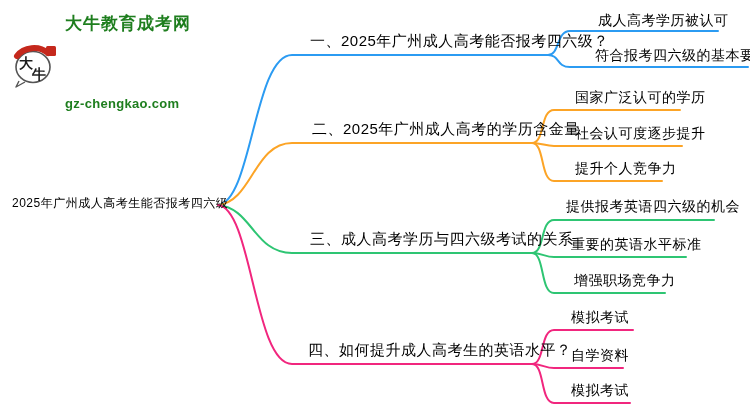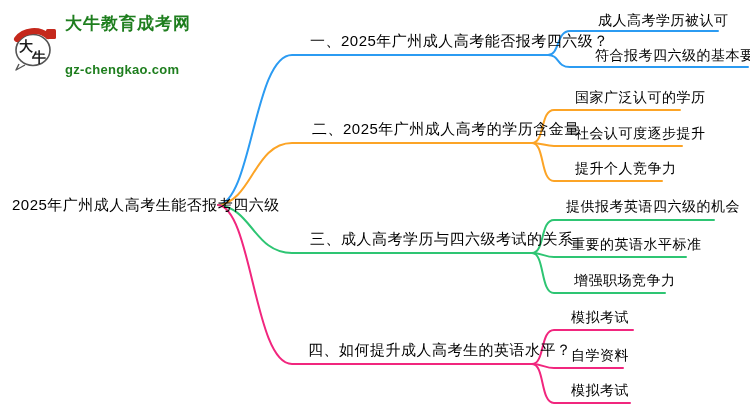--- a/index.html
+++ b/index.html
@@ -7,32 +7,32 @@
     width:750px;height:410px;position:relative;overflow:hidden;
     background:#ffffff;
     font-family:"Liberation Sans","DejaVu Sans",sans-serif;
   }
   .canvas{position:absolute;inset:0;}
   svg.wires{position:absolute;left:0;top:0;pointer-events:none;}
   .node{
     position:absolute;white-space:nowrap;color:#000000;
     line-height:1.25;letter-spacing:0.5px;
   }
-  .root-node{font-size:15px;font-weight:500;text-align:right;}
+  .root-node{font-size:12px;font-weight:500;text-align:right;}
   .topic-node{font-size:15px;font-weight:500;}
   .child-node{font-size:14px;font-weight:400;}
   .logo{
     position:absolute;left:12px;top:14px;display:flex;align-items:center;gap:6px;
   }
   .logo-text{display:flex;flex-direction:column;gap:28px;}
   .logo-title{
     font-size:17px;font-weight:bold;color:#1E7E1E;letter-spacing:1px;line-height:1.15;
   }
   .logo-url{
-    font-size:13px;font-weight:bold;color:#1E7E1E;letter-spacing:0.3px;line-height:1.2;
+    font-size:13px;font-weight:bold;color:#1E7E1E;letter-spacing:0.3px;line-height:1.2;margin-top:34px;
   }
 </style>
 </head>
 <body>
 
 <div class="canvas">
 
   <svg class="wires" width="750" height="410" viewBox="0 0 750 410" fill="none" stroke-width="2" stroke-linecap="round">
 
     <path d="M218,205 C252,202 254,55 292,55 H548" stroke="#2B9BF2"></path>

